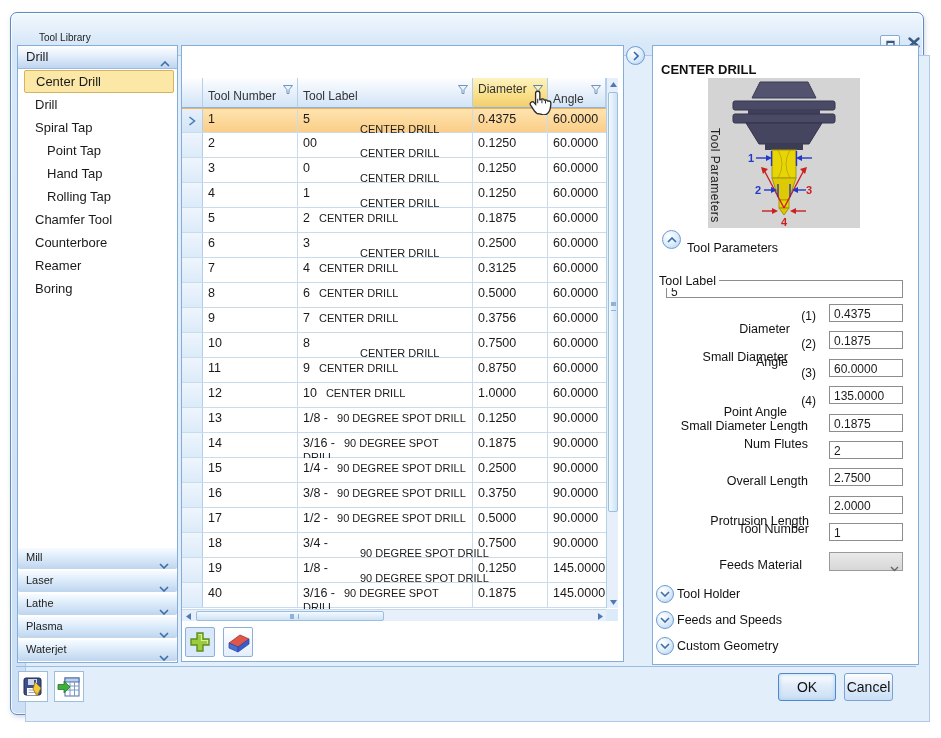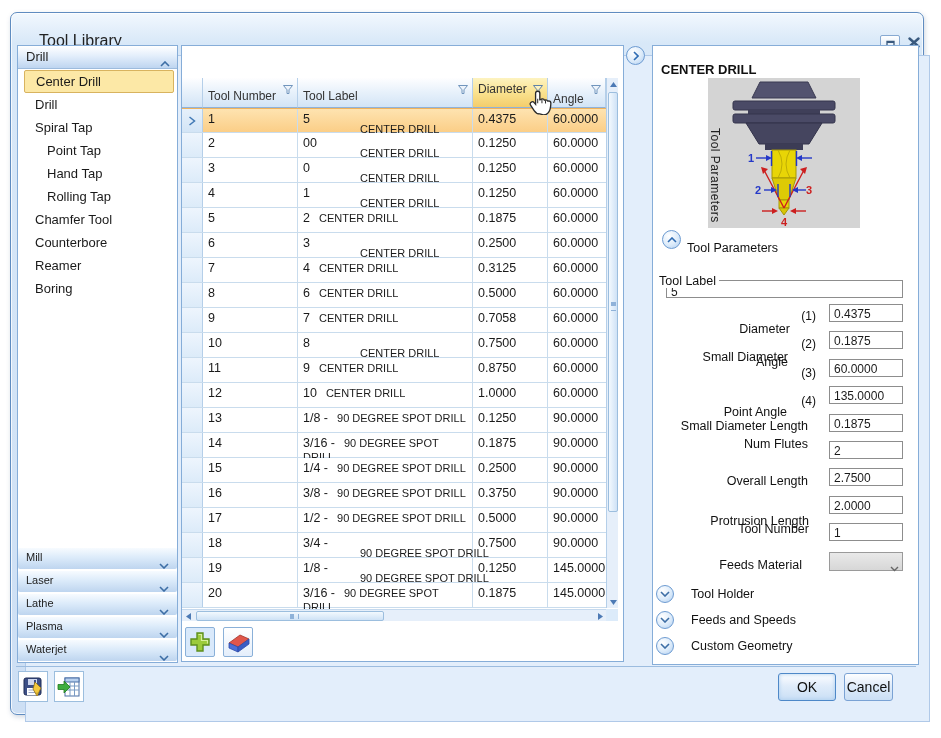--- a/index.html
+++ b/index.html
@@ -3,21 +3,21 @@
 <meta charset="utf-8">
 <style>
   html,body{margin:0;padding:0;background:#fff;}
   #stage{position:relative;width:941px;height:738px;background:#fff;overflow:hidden;
          font-family:"Liberation Sans",sans-serif;color:#1a1a1a;}
   
   .window{position:absolute;left:10px;top:12px;width:912px;height:701px;
     border:1px solid #5f8cc0;border-radius:7px;
     background:linear-gradient(#f2f8fe,#d8e8f8 30px,#cddff4);
     box-shadow:inset 0 0 0 1px rgba(255,255,255,.75),1px 2px 5px rgba(70,100,140,.25);}
-  .win-title{position:absolute;left:28px;top:19px;font-size:16px;color:#222;}
+  .win-title{position:absolute;left:28px;top:19px;font-size:10px;color:#222;}
   .win-btn{position:absolute;display:flex;align-items:center;justify-content:center;}
   .btn-restore{left:869px;top:22px;width:18px;height:15px;border:1px solid #87a9d2;border-radius:2px;
     background:linear-gradient(#ffffff,#d5e5f6);}
   .btn-close{left:893px;top:21px;width:20px;height:17px;}
   .content{position:absolute;left:14px;top:42px;width:903px;height:665px;
     background:#e3eefb;border:1px solid #b0c9e8;}
   .footer-line{position:absolute;left:16px;top:666px;width:900px;border-top:1px solid #9cbcdf;}
   
   .panel{position:absolute;background:#fff;border:1px solid #86add8;}
   .circle-btn{width:19px;height:19px;border-radius:50%;border:1px solid #6d9bd1;box-sizing:border-box;
@@ -102,21 +102,21 @@
   .sec-head-label{font-size:12.5px;color:#111;position:relative;top:8px;}
   .dlabel{position:absolute;font-size:12.5px;color:#111;white-space:nowrap;}
   .tl-label{left:656px;top:274px;background:#fff;padding:0 3px;z-index:6;}
   .fin{position:absolute;left:829px;width:74px;height:18px;border:1px solid #8d8d8d;background:#fff;
     font-size:12px;box-sizing:border-box;padding:2px 4px;}
   .fin-toollabel{left:666px;top:280px;width:237px;z-index:5;padding-top:4px;}
   .fmark{position:absolute;right:125px;font-size:12px;color:#111;}
   .fdd{position:absolute;left:829px;top:552px;width:74px;height:19px;border:1px solid #9a9a9a;
     background:linear-gradient(#e9e9e9,#d7d7d7);box-sizing:border-box;}
   .fdd .dd-chev{position:absolute;right:3px;top:5px;}
-  .dsec{position:absolute;left:656px;display:flex;align-items:center;gap:17px;height:20px;}
+  .dsec{position:absolute;left:656px;display:flex;align-items:center;gap:3px;height:20px;}
   .dsec .circle-btn{width:18px;height:18px;}
   .dsec-label{font-size:12.5px;color:#111;}
   
   .foot-icon{position:absolute;width:30px;height:31px;border:1px solid #9cbede;background:#fff;
     display:flex;align-items:center;justify-content:center;box-sizing:border-box;}
   .fi-save{left:18px;top:671px;}
   .fi-export{left:54px;top:671px;}
   .dlg-btn{position:absolute;top:673px;height:28px;border:1px solid #7aa2d4;border-radius:3px;
     background:linear-gradient(#fefeff,#e0ecfa 45%,#cadff5);font-size:14px;color:#111;
     display:flex;align-items:center;justify-content:center;box-sizing:border-box;font-family:"Liberation Sans",sans-serif;}
@@ -307,21 +307,21 @@
         <div class="cell rstub"></div>
         <div class="cell rc1">8</div>
         <div class="cell rc2"><span class="lsz">6</span><span class="ldesc">CENTER DRILL</span></div>
         <div class="cell rc3">0.5000</div>
         <div class="cell rc4">60.0000</div>
       </div>
       <div class="grid-row">
         <div class="cell rstub"></div>
         <div class="cell rc1">9</div>
         <div class="cell rc2"><span class="lsz">7</span><span class="ldesc">CENTER DRILL</span></div>
-        <div class="cell rc3">0.7058</div>
+        <div class="cell rc3">0.3756</div>
         <div class="cell rc4">60.0000</div>
       </div>
       <div class="grid-row">
         <div class="cell rstub"></div>
         <div class="cell rc1">10</div>
         <div class="cell rc2">
           <div class="lsz">8</div>
           <div class="l2">CENTER DRILL</div>
         </div>
         <div class="cell rc3">0.7500</div>
@@ -391,21 +391,21 @@
         <div class="cell rc1">19</div>
         <div class="cell rc2">
           <div class="lsz">1/8 -</div>
           <div class="l2">90 DEGREE SPOT DRILL</div>
         </div>
         <div class="cell rc3">0.1250</div>
         <div class="cell rc4">145.0000</div>
       </div>
       <div class="grid-row">
         <div class="cell rstub"></div>
-        <div class="cell rc1">20</div>
+        <div class="cell rc1">40</div>
         <div class="cell rc2"><span class="lsz">3/16 -</span><span class="ldesc">90 DEGREE SPOT DRILL</span></div>
         <div class="cell rc3">0.1875</div>
         <div class="cell rc4">145.0000</div>
       </div>
     </div>
 
   <div class="vscroll">
     <span class="sarrow" style="top:0;">
         <svg width="7" height="5" viewBox="0 0 7 5">
           <path d="M3.5 0L7 5H0z" fill="#4d7ab5"></path>

